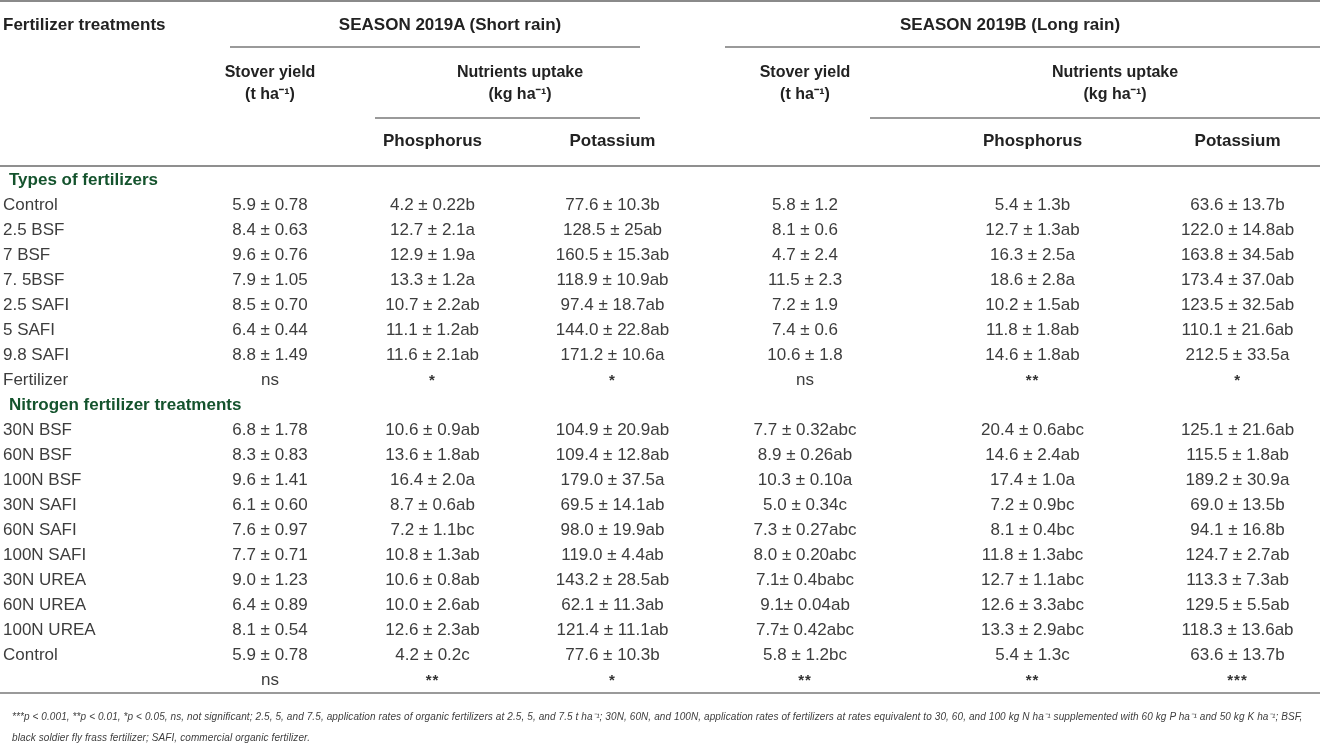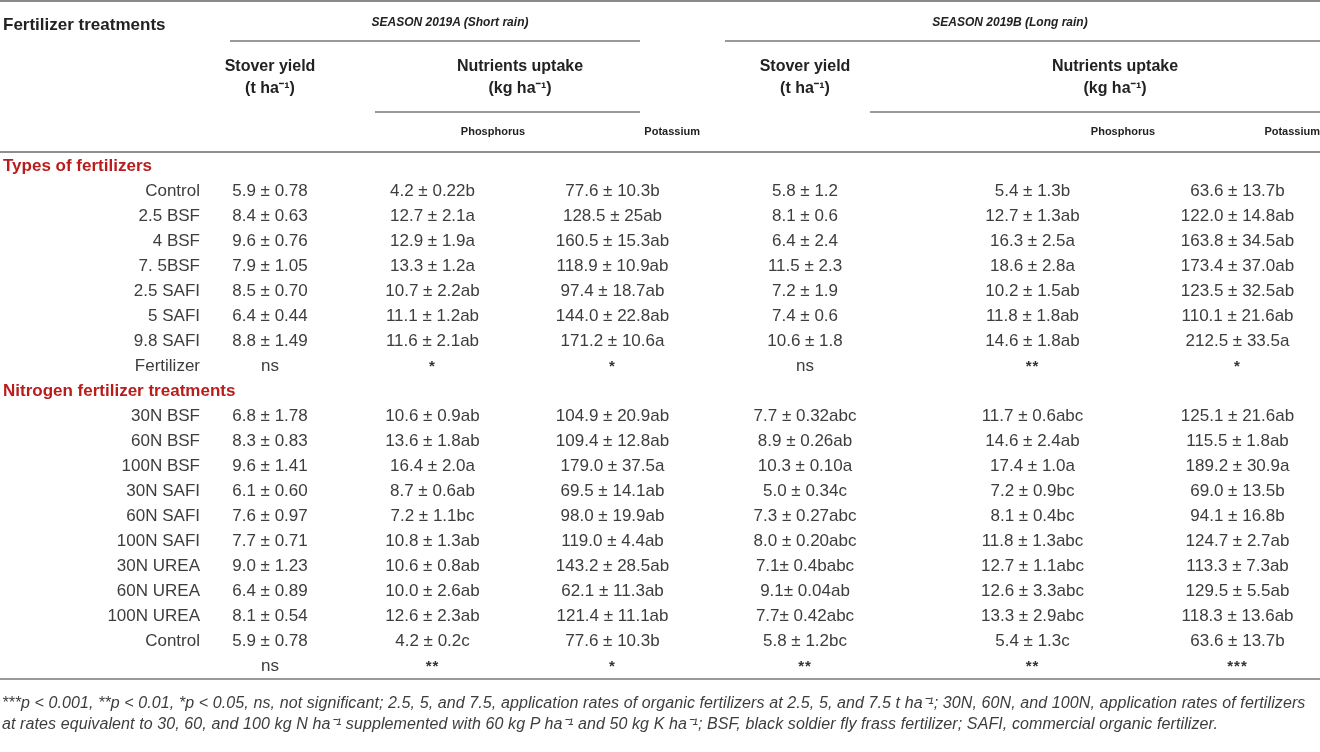--- a/index.html
+++ b/index.html
@@ -28,55 +28,55 @@
   col.c-b-k   { width: 165px; }
 
   thead { border-bottom: 2px solid #8f8f8f; }
   th { padding: 0; font-weight: bold; color: #222; font-size: 17px; vertical-align: top; }
   .treat-head {
     text-align: left;
     padding: 13px 0 0 3px;
     font-size: 17px;
   }
   .season-cell { padding-top: 13px; }
-  .season-title { text-align: center; font-size: 12px; font-style: italic; }
+  .season-title { text-align: center; font-size: 17px; }
   .season-line { border-bottom: 2px solid #9a9a9a; height: 11px; }
   .season-line.a { margin-left: 30px; margin-right: 60px; }
   .season-line.b { margin-left: 25px; margin-right: 0; }
 
   .sub-head { padding-top: 13px; text-align: center; font-size: 16px; line-height: 22px; }
   .uptake-line { border-bottom: 2px solid #9a9a9a; height: 12px; }
   .uptake-line.a { margin-left: 35px; margin-right: 60px; }
   .uptake-line.b { margin-left: -40px; margin-right: 0; }
 
-  .nutrient-head { padding: 12px 0 14px 0; text-align: right; font-size: 11px; }
+  .nutrient-head { padding: 12px 0 14px 0; text-align: center; font-size: 17px; }
 
   tbody { border-bottom: 2px solid #9a9a9a; }
   tbody td {
     height: 25px;
     line-height: 25px;
     padding: 0;
     font-size: 17px;
     white-space: nowrap;
     overflow: visible;
   }
   td.section-label {
     font-weight: bold;
-    color: #b91c1c;
+    color: #14532d;
     text-align: left;
-    padding-left: 3px;
-  }
-  td.treat { text-align: right; padding-left: 3px; }
+    padding-left: 9px;
+  }
+  td.treat { text-align: left; padding-left: 3px; }
   td.val { text-align: center; }
   td.val.stars { font-weight: bold; font-size: 15px; letter-spacing: 1px; color: #333; }
 
   .footnote {
-    margin: 12px 2px 0 2px;
+    margin: 12px 2px 0 12px;
     font-style: italic;
-    font-size: 16px;
+    font-size: 10px;
     line-height: 21px;
     color: #3d3d3d;
     letter-spacing: 0.1px;
   }
 </style>
 </head>
 <body>
 
 <div class="page">
   <table class="data-table">
@@ -146,25 +146,25 @@
         <tr>
           <td class="treat">2.5 BSF</td>
           <td class="val">8.4 ± 0.63</td>
           <td class="val">12.7 ± 2.1a</td>
           <td class="val">128.5 ± 25ab</td>
           <td class="val">8.1 ± 0.6</td>
           <td class="val">12.7 ± 1.3ab</td>
           <td class="val">122.0 ± 14.8ab</td>
         </tr>
         <tr>
-          <td class="treat">4 BSF</td>
+          <td class="treat">7 BSF</td>
           <td class="val">9.6 ± 0.76</td>
           <td class="val">12.9 ± 1.9a</td>
           <td class="val">160.5 ± 15.3ab</td>
-          <td class="val">6.4 ± 2.4</td>
+          <td class="val">4.7 ± 2.4</td>
           <td class="val">16.3 ± 2.5a</td>
           <td class="val">163.8 ± 34.5ab</td>
         </tr>
         <tr>
           <td class="treat">7. 5BSF</td>
           <td class="val">7.9 ± 1.05</td>
           <td class="val">13.3 ± 1.2a</td>
           <td class="val">118.9 ± 10.9ab</td>
           <td class="val">11.5 ± 2.3</td>
           <td class="val">18.6 ± 2.8a</td>
@@ -208,21 +208,21 @@
         </tr>
         <tr>
           <td colspan="7" class="section-label">Nitrogen fertilizer treatments</td>
         </tr>
         <tr>
           <td class="treat">30N BSF</td>
           <td class="val">6.8 ± 1.78</td>
           <td class="val">10.6 ± 0.9ab</td>
           <td class="val">104.9 ± 20.9ab</td>
           <td class="val">7.7 ± 0.32abc</td>
-          <td class="val">11.7 ± 0.6abc</td>
+          <td class="val">20.4 ± 0.6abc</td>
           <td class="val">125.1 ± 21.6ab</td>
         </tr>
         <tr>
           <td class="treat">60N BSF</td>
           <td class="val">8.3 ± 0.83</td>
           <td class="val">13.6 ± 1.8ab</td>
           <td class="val">109.4 ± 12.8ab</td>
           <td class="val">8.9 ± 0.26ab</td>
           <td class="val">14.6 ± 2.4ab</td>
           <td class="val">115.5 ± 1.8ab</td>

